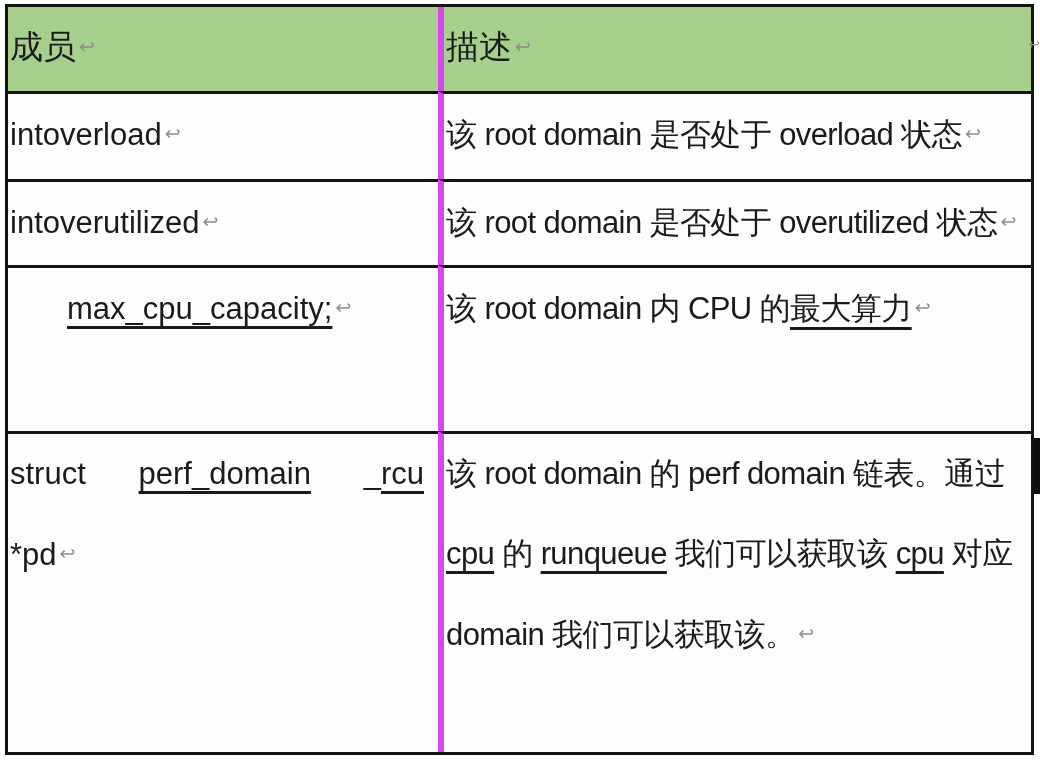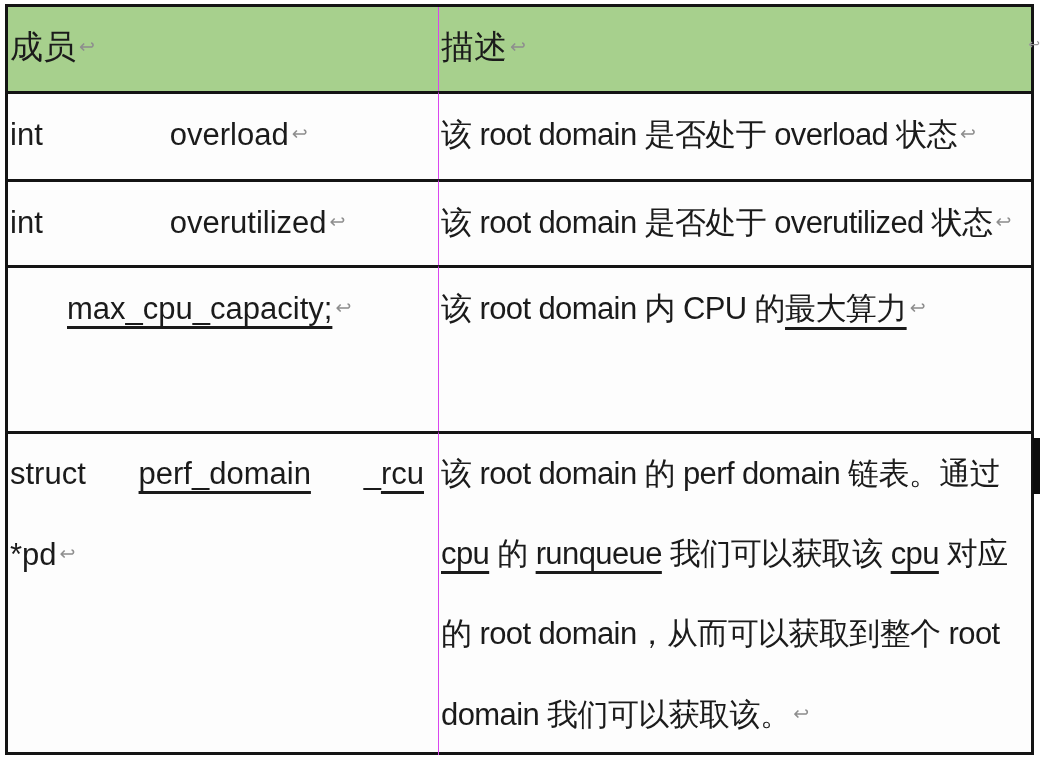--- a/index.html
+++ b/index.html
@@ -13,29 +13,29 @@
   .tbl {
     position:absolute; left:5px; top:4px;
     width:1029px; height:751px;
     border:3px solid #141414;
     display:grid;
     grid-template-columns:430px 1fr;
     grid-template-rows:84px 88px 86px 166px 1fr;
     background:#fdfdfd;
   }
   .cell { padding-left:2px; padding-right:6px; font-size:31px; overflow:visible; }
-  .cell.desc  { border-left:1px solid #d946ef; }
+  .cell.desc  { border-left:6px solid #d946ef; }
   .cell.btop  { border-top:3px solid #141414; }
   .cell.head  { background:#a7d08d; font-size:33px; }
   .line { line-height:80px; white-space:nowrap; }
   .jline {
     display:flex; justify-content:space-between; align-items:baseline;
     line-height:80px; white-space:nowrap; padding-right:8px;
   }
-  .tab1 { margin-left:127px; }
+  .tab1 { }
   .indent1 { margin-left:57px; }
   .tight { letter-spacing:-0.6px; }
   .pmark {
     font-size:19px; color:#8e8e8e;
     vertical-align:5px; margin-left:3px;
     letter-spacing:0;
   }
   .wavy-red {
     text-decoration-line:underline;
     text-decoration-style:wavy;
@@ -98,20 +98,19 @@
     <div class="jline">
         <span>struct</span>
         <span class="wavy-red">perf_domain</span>
         <span><span>_</span><span class="wavy-red">rcu</span></span>
       </div>
     <div class="line"><span>*pd</span><span class="pmark">↩</span></div>
   </div>
   <div class="cell btop desc">
     <div class="line tight"><span>该 root domain 的 perf domain 链表。通过</span></div>
     <div class="line tight"><span class="wavy-red">cpu</span><span> 的 </span><span class="wavy-red">runqueue</span><span> 我们可以获取该 </span><span class="wavy-red">cpu</span><span> 对应</span></div>
-    <div class="line tight"><span>的 root domain，从而可以获取到整个 root</span></div>
     <div class="line tight"><span>domain 我们可以获取该。</span><span class="pmark">↩</span></div>
   </div>
 
 </div>
 
 <span class="rowend-mark">↩</span>
 <div class="edge-bar"></div>
 
 </body></html>

